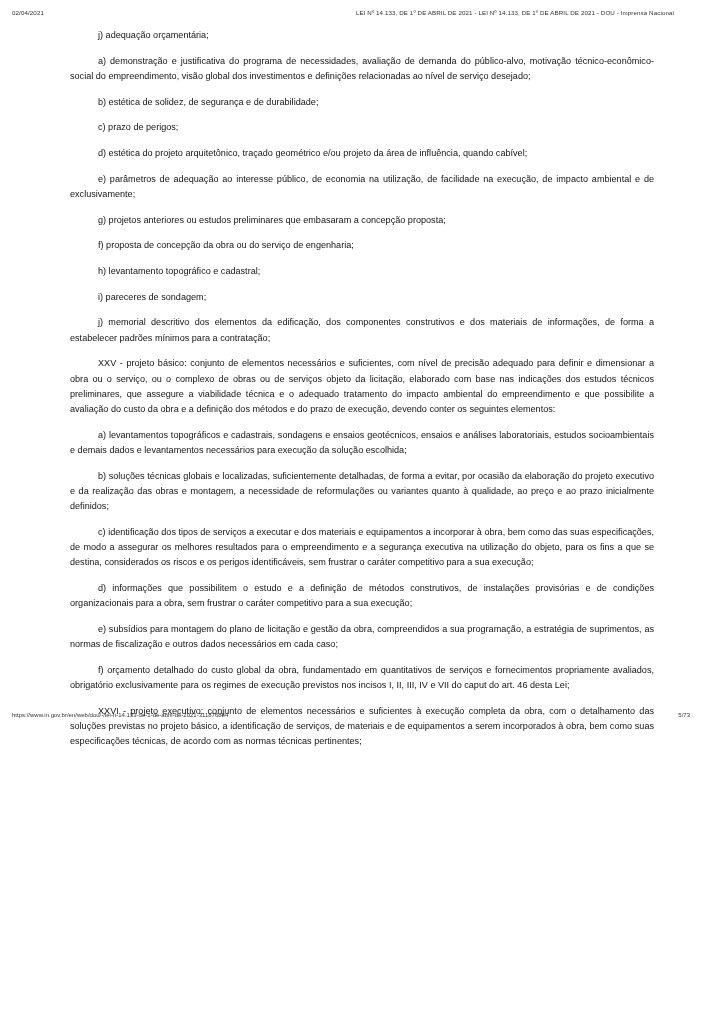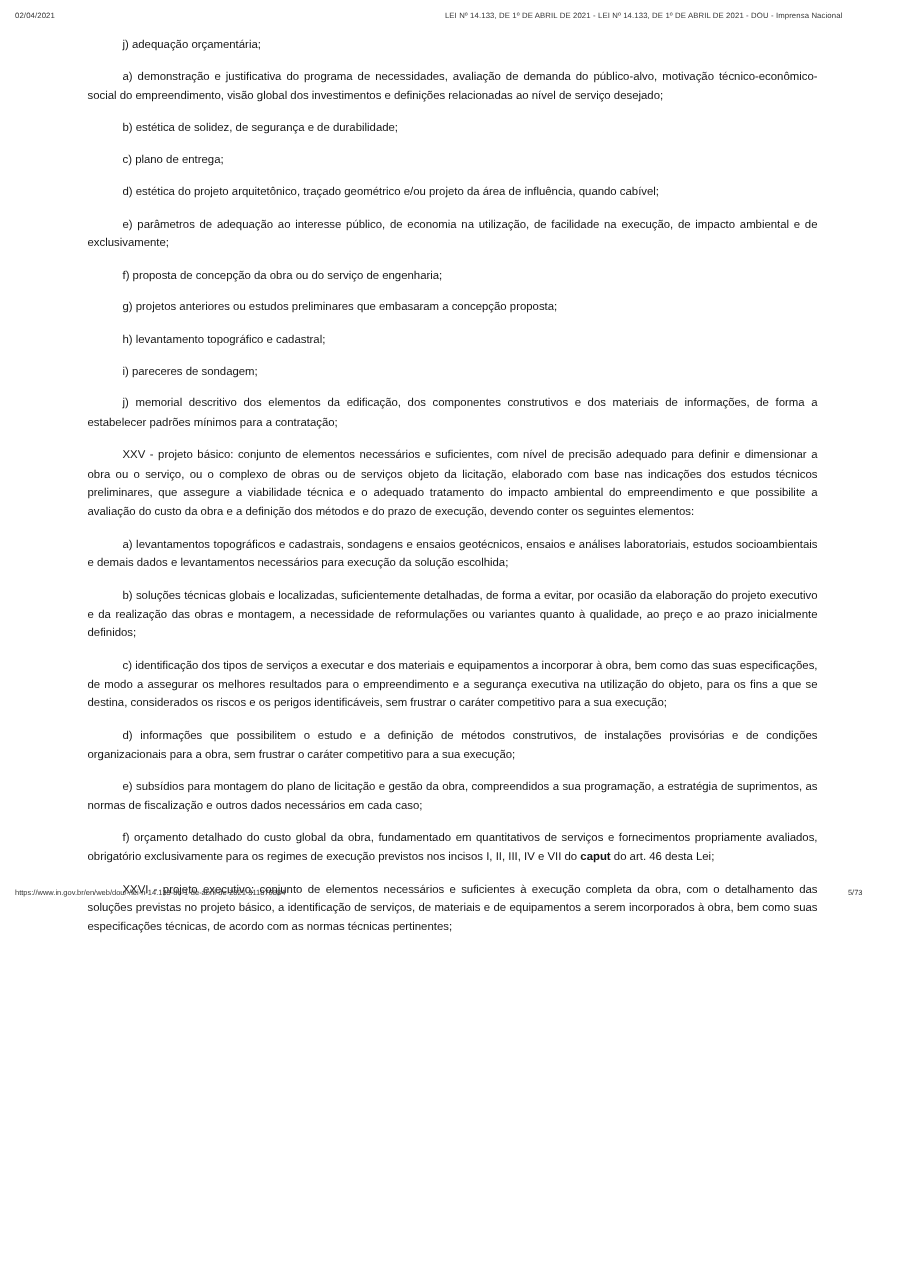--- a/index.html
+++ b/index.html
@@ -49,21 +49,21 @@
     font-size: 9.1px;
     line-height: 15.2px;
     text-align: justify;
     text-justify: inter-word;
     color: #141414;
   }
   p.indent {
     text-indent: 28px;
   }
   b.bold {
-    font-weight: bold;
+    font-weight: normal;
   }
   .page-footer {
     position: absolute;
     left: 0;
     right: 0;
     bottom: 0;
     height: 26px;
     display: flex;
     justify-content: space-between;
     align-items: center;
@@ -87,25 +87,25 @@
 
   <div class="page-header">
     <span class="header-date">02/04/2021</span>
     <span class="header-title">LEI Nº 14.133, DE 1º DE ABRIL DE 2021 - LEI Nº 14.133, DE 1º DE ABRIL DE 2021 - DOU - Imprensa Nacional</span>
   </div>
 
   <div class="content">
     <p class="para indent">j) adequação orçamentária;</p>
     <p class="para indent">a) demonstração e justificativa do programa de necessidades, avaliação de demanda do público-alvo, motivação técnico-econômico-social do empreendimento, visão global dos investimentos e definições relacionadas ao nível de serviço desejado;</p>
     <p class="para indent">b) estética de solidez, de segurança e de durabilidade;</p>
-    <p class="para indent">c) plano de entrega;</p>
+    <p class="para indent">c) prazo de perigos;</p>
     <p class="para indent">d) estética do projeto arquitetônico, traçado geométrico e/ou projeto da área de influência, quando cabível;</p>
     <p class="para indent">e) parâmetros de adequação ao interesse público, de economia na utilização, de facilidade na execução, de impacto ambiental e de exclusivamente;</p>
+    <p class="para indent">g) projetos anteriores ou estudos preliminares que embasaram a concepção proposta;</p>
     <p class="para indent">f) proposta de concepção da obra ou do serviço de engenharia;</p>
-    <p class="para indent">g) projetos anteriores ou estudos preliminares que embasaram a concepção proposta;</p>
     <p class="para indent">h) levantamento topográfico e cadastral;</p>
     <p class="para indent">i) pareceres de sondagem;</p>
     <p class="para indent">j) memorial descritivo dos elementos da edificação, dos componentes construtivos e dos materiais de informações, de forma a estabelecer padrões mínimos para a contratação;</p>
     <p class="para indent">XXV - projeto básico: conjunto de elementos necessários e suficientes, com nível de precisão adequado para definir e dimensionar a obra ou o serviço, ou o complexo de obras ou de serviços objeto da licitação, elaborado com base nas indicações dos estudos técnicos preliminares, que assegure a viabilidade técnica e o adequado tratamento do impacto ambiental do empreendimento e que possibilite a avaliação do custo da obra e a definição dos métodos e do prazo de execução, devendo conter os seguintes elementos:</p>
     <p class="para indent">a) levantamentos topográficos e cadastrais, sondagens e ensaios geotécnicos, ensaios e análises laboratoriais, estudos socioambientais e demais dados e levantamentos necessários para execução da solução escolhida;</p>
     <p class="para indent">b) soluções técnicas globais e localizadas, suficientemente detalhadas, de forma a evitar, por ocasião da elaboração do projeto executivo e da realização das obras e montagem, a necessidade de reformulações ou variantes quanto à qualidade, ao preço e ao prazo inicialmente definidos;</p>
     <p class="para indent">c) identificação dos tipos de serviços a executar e dos materiais e equipamentos a incorporar à obra, bem como das suas especificações, de modo a assegurar os melhores resultados para o empreendimento e a segurança executiva na utilização do objeto, para os fins a que se destina, considerados os riscos e os perigos identificáveis, sem frustrar o caráter competitivo para a sua execução;</p>
     <p class="para indent">d) informações que possibilitem o estudo e a definição de métodos construtivos, de instalações provisórias e de condições organizacionais para a obra, sem frustrar o caráter competitivo para a sua execução;</p>
     <p class="para indent">e) subsídios para montagem do plano de licitação e gestão da obra, compreendidos a sua programação, a estratégia de suprimentos, as normas de fiscalização e outros dados necessários em cada caso;</p>
     <p class="para indent"><span>f) orçamento detalhado do custo global da obra, fundamentado em quantitativos de serviços e fornecimentos propriamente avaliados, obrigatório exclusivamente para os regimes de execução previstos nos incisos I, II, III, IV e VII do </span><b class="bold">caput</b><span> do art. 46 desta Lei;</span></p>

